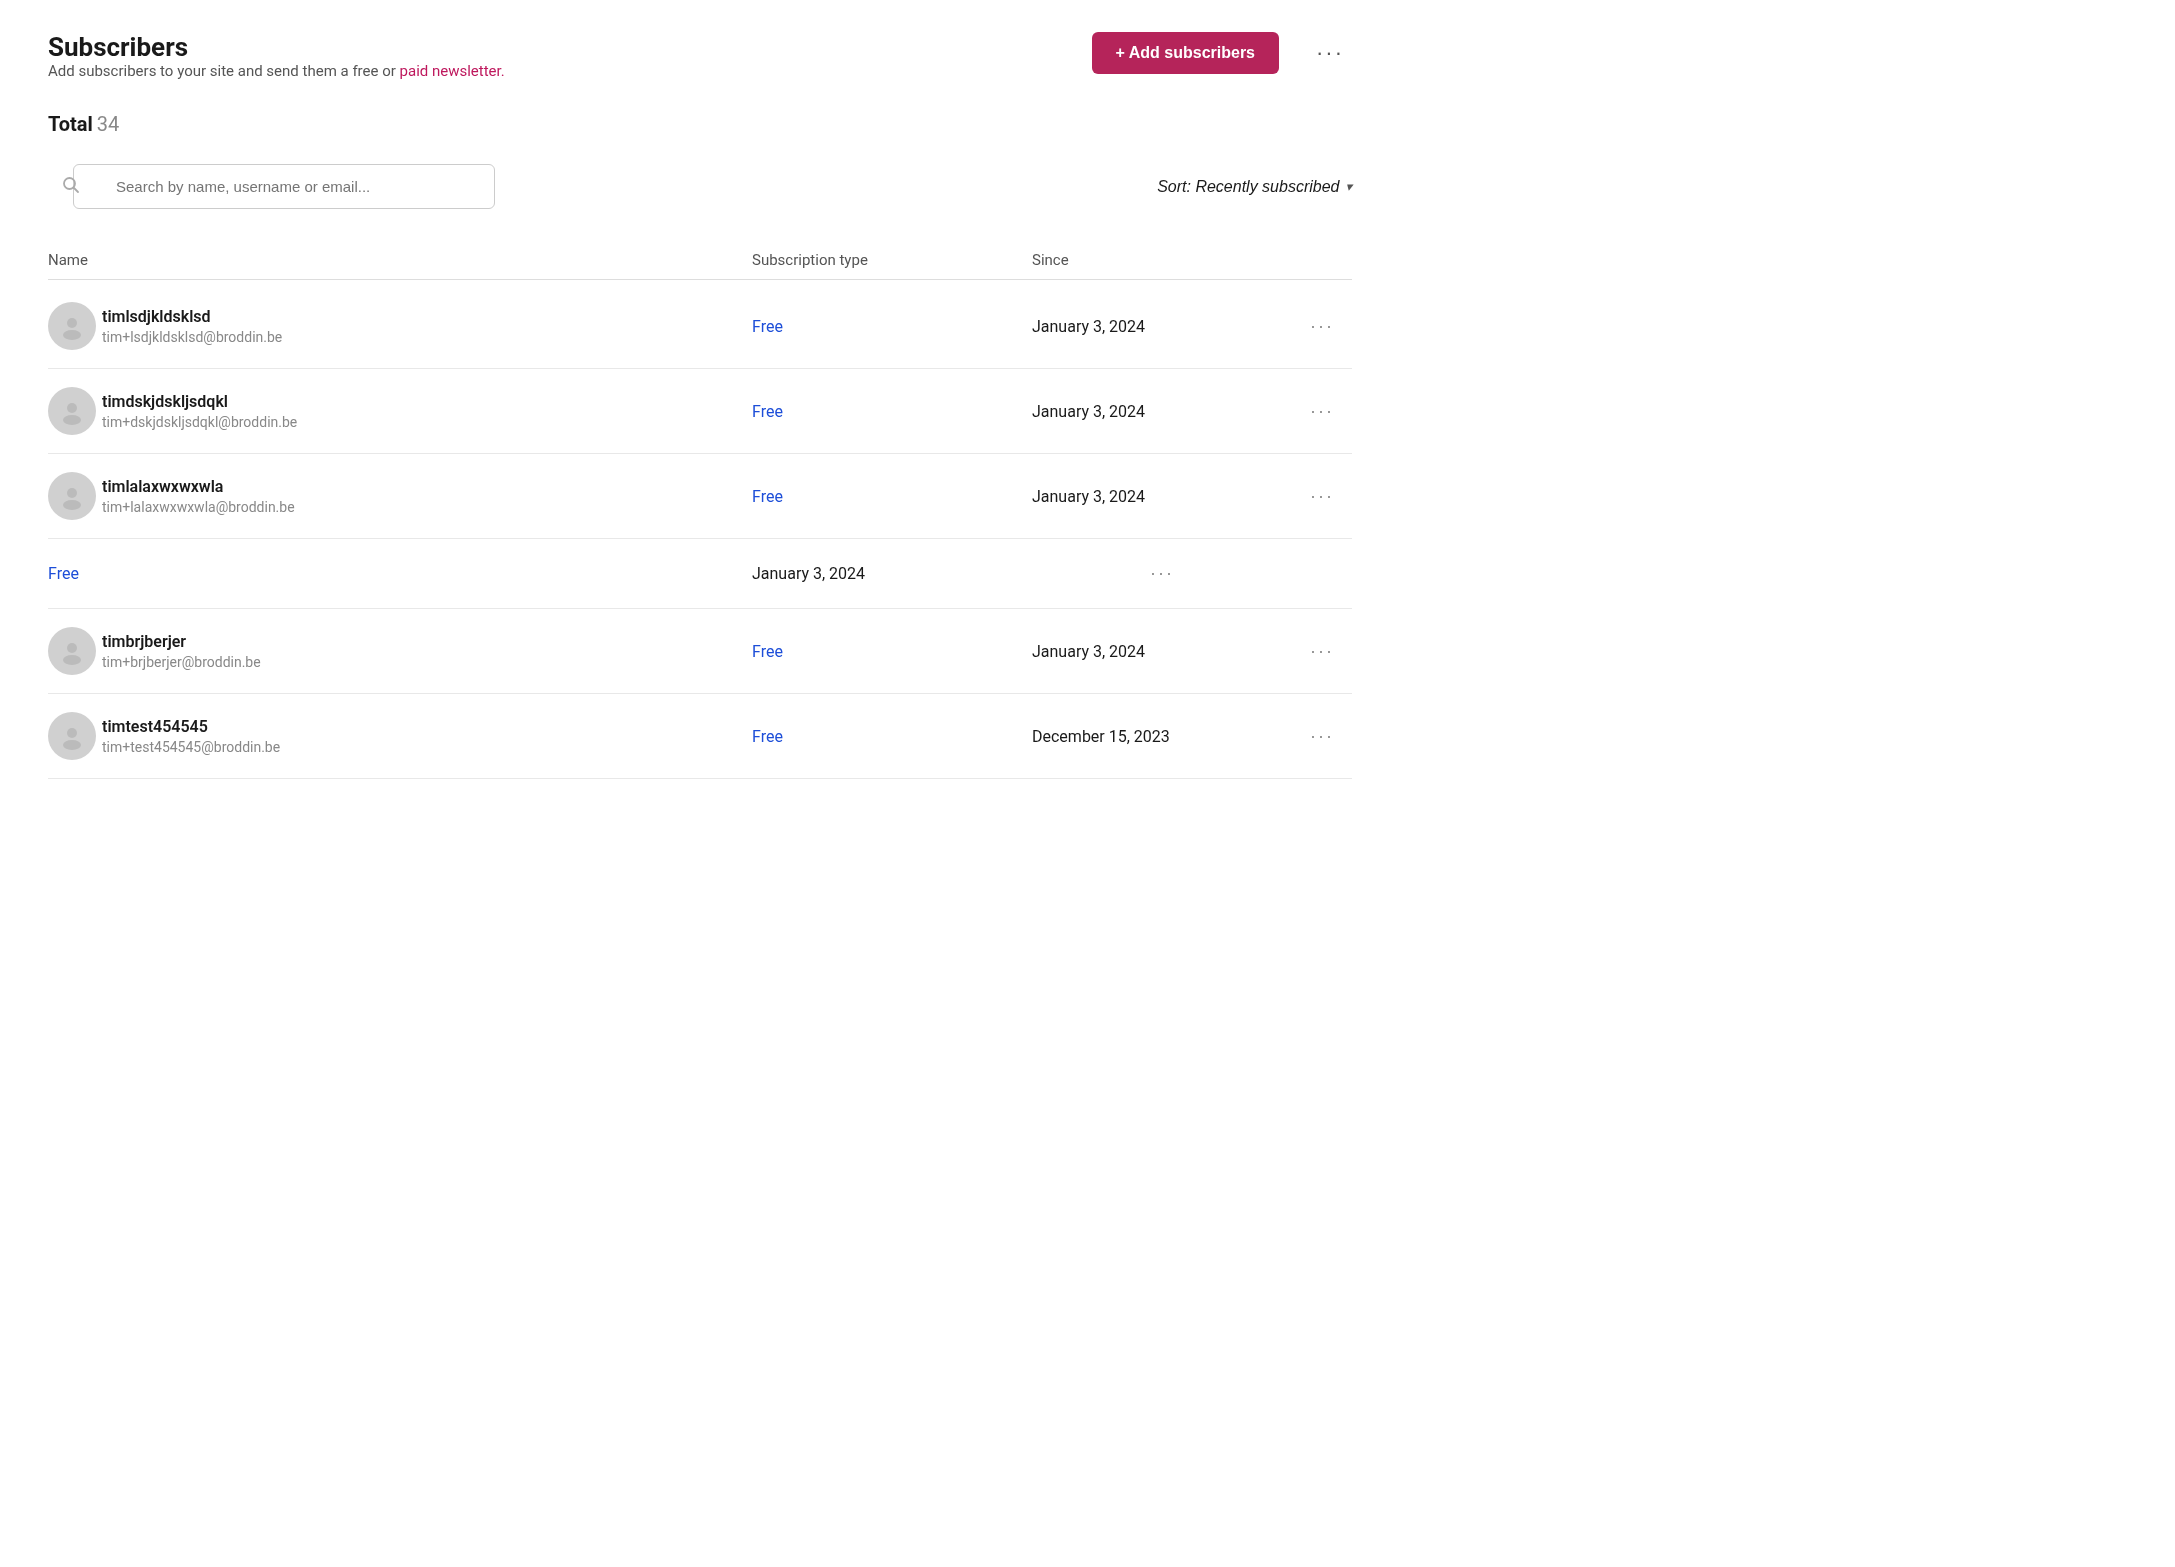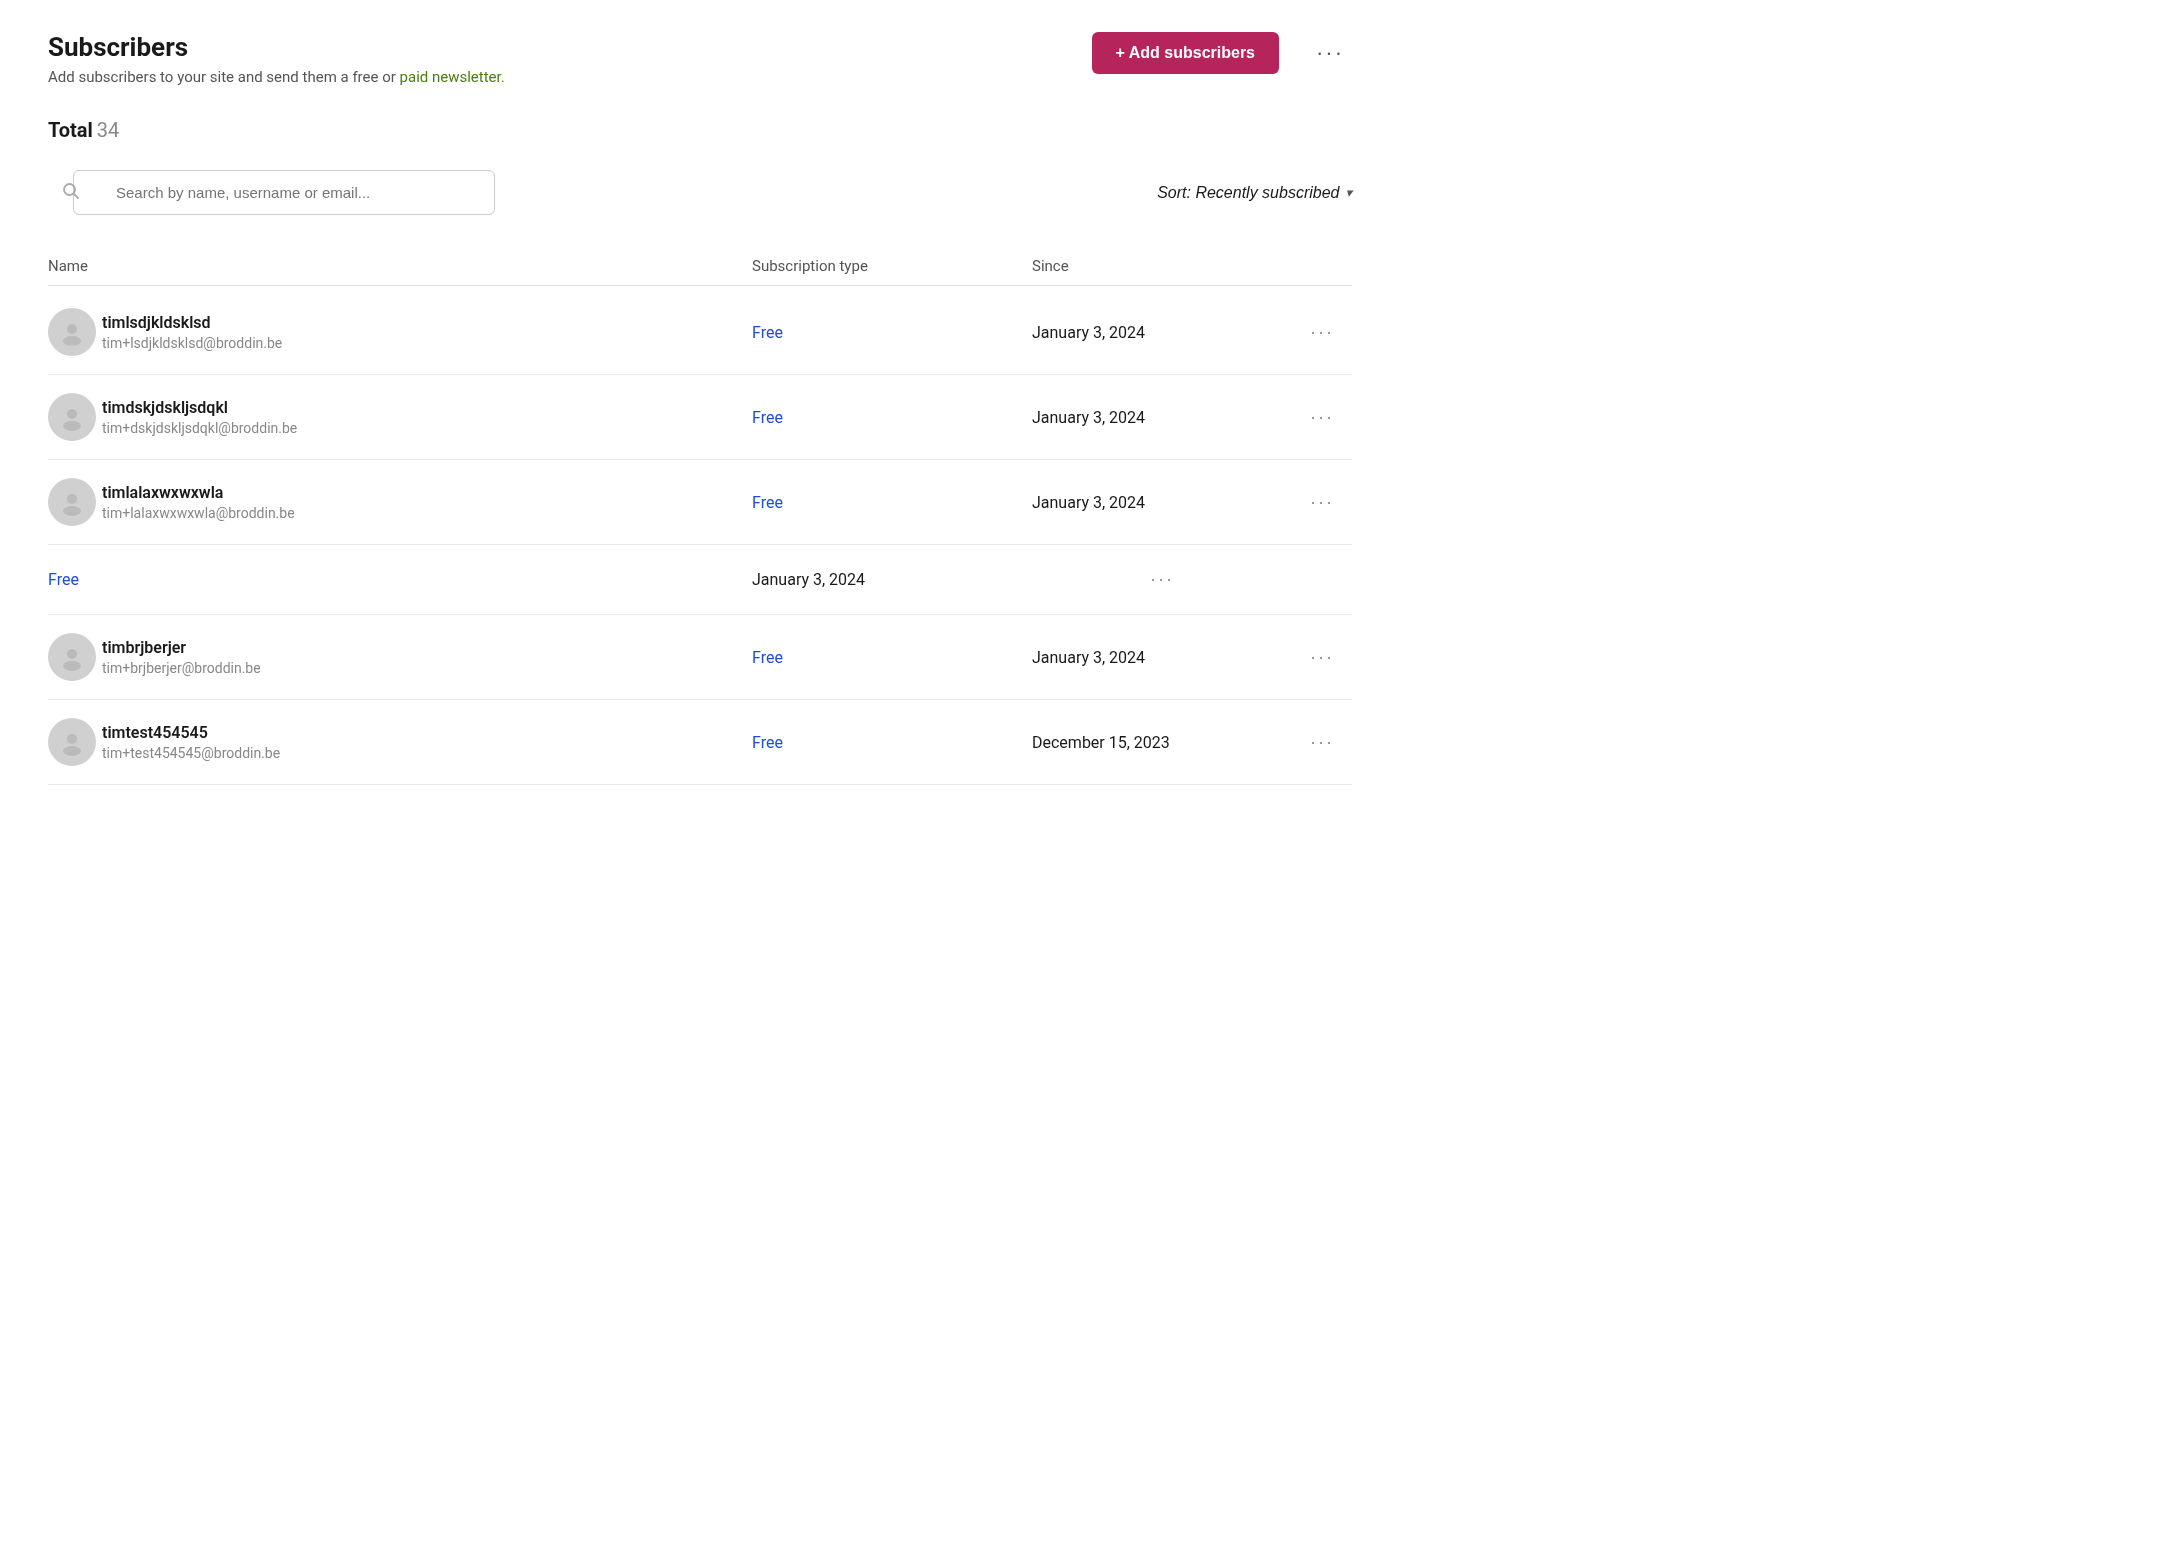--- a/index.html
+++ b/index.html
@@ -20,30 +20,29 @@
       display: flex;
       justify-content: space-between;
       align-items: flex-start;
       margin-bottom: 32px;
     }
 
     .header-left h1 {
       font-size: 26px;
       font-weight: 700;
       color: #1a1a1a;
-      margin-bottom: 6px;
     }
 
     .header-left p {
       font-size: 15px;
       color: #555;
     }
 
     .header-left a {
-      color: #4d7c0f;
+      color: #be185d;
       text-decoration: none;
     }
 
     .header-right {
       display: flex;
       align-items: center;
       gap: 29px;
     }
 
     .add-btn {

